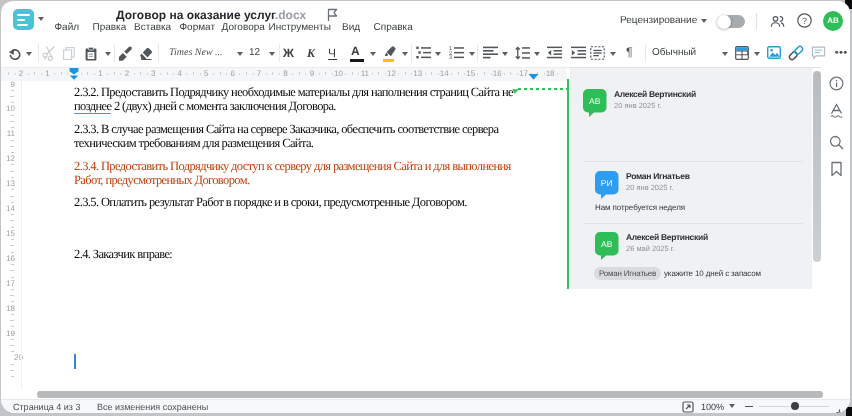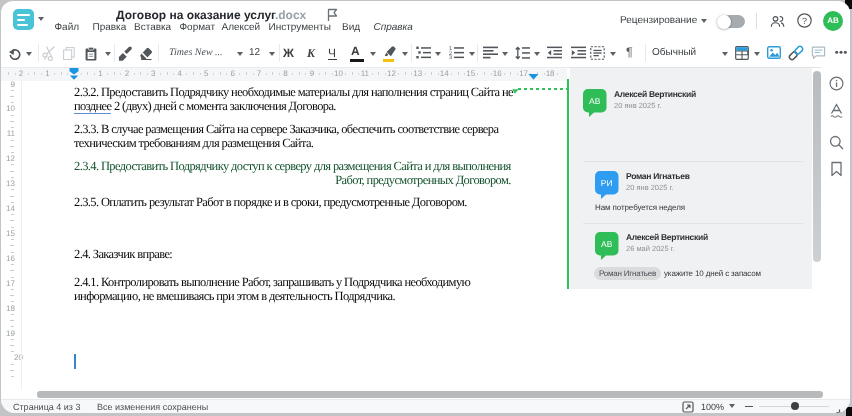--- a/index.html
+++ b/index.html
@@ -22,24 +22,24 @@
 <div class="abs" style="left:16px;top:23px;width:11px;height:2px;background:#fff;border-radius:1px;"></div>
 <div class="caret" style="left:37px;top:16px;"></div>
 <div class="abs" style="left:115px;top:7px;font-size:12px;font-weight:bold;color:#24282c;">Договор на оказание услуг<span style="font-weight:bold;color:#9aa0a6;">.docx</span></div>
 <svg class="ic" style="left:325px;top:7px;" width="13" height="14" viewBox="0 0 13 14">
       <path d="M2.5 13 V1.5 H10.5 L8 4.7 L10.5 8 H2.5" fill="none" stroke="#6a7075" stroke-width="1.3" stroke-linejoin="round"></path>
     </svg>
 <div class="abs" style="left:53.5px;top:20.5px;font-size:10px;color:#3c4043;">Файл</div>
 <div class="abs" style="left:91.5px;top:20.5px;font-size:10px;color:#3c4043;">Правка</div>
 <div class="abs" style="left:133px;top:20.5px;font-size:10px;color:#3c4043;">Вставка</div>
 <div class="abs" style="left:178.5px;top:20.5px;font-size:10px;color:#3c4043;">Формат</div>
-<div class="abs" style="left:220.5px;top:20.5px;font-size:10px;color:#3c4043;">Алексей</div>
+<div class="abs" style="left:220.5px;top:20.5px;font-size:10px;color:#3c4043;">Договора</div>
 <div class="abs" style="left:267.5px;top:20.5px;font-size:10px;color:#3c4043;">Инструменты</div>
 <div class="abs" style="left:341px;top:20.5px;font-size:10px;color:#3c4043;">Вид</div>
-<div class="abs" style="left:372.5px;top:20.5px;font-size:10px;color:#3c4043;font-style:italic;">Справка</div>
+<div class="abs" style="left:372.5px;top:20.5px;font-size:10px;color:#3c4043;">Справка</div>
 <div class="abs" style="left:619px;top:14px;font-size:10px;color:#3c4043;">Рецензирование</div>
 <div class="caret" style="left:700px;top:18px;"></div>
 <div class="abs" style="left:722px;top:14px;width:22px;height:13px;background:#a6abb0;border-radius:6.5px;"></div>
 <div class="abs" style="left:716px;top:13.5px;width:14px;height:14px;background:#fff;border-radius:7px;box-shadow:0 0.5px 2.5px rgba(0,0,0,0.4);"></div>
 <div class="sep" style="left:755px;top:12px;height:16px;"></div>
 <svg class="ic" style="left:769px;top:13px;" width="15" height="15" viewBox="0 0 17 16">
 <circle cx="6.2" cy="5" r="2.6" fill="none" stroke="#51565b" stroke-width="1.3"></circle>
 <path d="M1.5 14 c0-3 2-4.6 4.7-4.6 2.7 0 4.7 1.6 4.7 4.6" fill="none" stroke="#51565b" stroke-width="1.3"></path>
 <path d="M11 2.6 a2.6 2.6 0 1 1 0 4.9 M12.6 9.5 c2 .4 3 2 3 4.4" fill="none" stroke="#51565b" stroke-width="1.3"></path>
 </svg>
@@ -321,24 +321,23 @@
     <div class="abs" style="left:10px;top:337.7px;width:3px;height:1px;background:#c9cdd1;"></div>
     <div class="abs" style="left:9px;top:343.9px;width:4px;height:1px;background:#c9cdd1;"></div>
     <div class="abs" style="left:10px;top:350.2px;width:3px;height:1px;background:#c9cdd1;"></div>
     <div class="abs" style="left:0px;top:352.4px;width:22px;text-align:right;font-size:8px;color:#9aa0a5;">20</div>
     <div class="abs" style="left:10px;top:362.6px;width:3px;height:1px;background:#c9cdd1;"></div>
     <div class="abs" style="left:9px;top:368.8px;width:4px;height:1px;background:#c9cdd1;"></div>
     <div class="abs" style="left:10px;top:375.1px;width:3px;height:1px;background:#c9cdd1;"></div>
 <div class="abs" style="left:20px;top:79px;width:1px;height:310px;background:#eef0f1;"></div>
 <div class="abs" style="left:73px;top:84px;font-family:'Liberation Serif',serif;font-size:12.5px;line-height:14px;letter-spacing:-0.62px;color:#0c0c0c;white-space:nowrap;">2.3.2. Предоставить Подрядчику необходимые материалы для наполнения страниц Сайта не<br><span style="border-bottom:1px solid #5b8fd4;">позднее</span> 2 (двух) дней с момента заключения Договора.</div>
 <div class="abs" style="left:73px;top:121px;font-family:Liberation Serif, serif;font-size:12.5px;line-height:14px;letter-spacing:-0.62px;color:#0c0c0c;white-space:nowrap;">2.3.3. В случае размещения Сайта на сервере Заказчика, обеспечить соответствие сервера<br>техническим требованиям для размещения Сайта.</div>
-<div class="abs" style="left:73px;top:158px;font-family:'Liberation Serif',serif;font-size:12.5px;line-height:14px;letter-spacing:-0.62px;color:#14532d;white-space:nowrap;text-align:right;">2.3.4. Предоставить Подрядчику доступ к серверу для размещения Сайта и для выполнения<br>Работ, предусмотренных Договором.</div>
+<div class="abs" style="left:73px;top:158px;font-family:'Liberation Serif',serif;font-size:12.5px;line-height:14px;letter-spacing:-0.62px;color:#c2410c;white-space:nowrap;">2.3.4. Предоставить Подрядчику доступ к серверу для размещения Сайта и для выполнения<br>Работ, предусмотренных Договором.</div>
 <div class="abs" style="left:73px;top:194px;font-family:'Liberation Serif',serif;font-size:12.5px;line-height:14px;letter-spacing:-0.62px;color:#0c0c0c;white-space:nowrap;">2.3.5. Оплатить результат Работ в порядке и в сроки, предусмотренные Договором.</div>
 <div class="abs" style="left:73px;top:246px;font-family:'Liberation Serif',serif;font-size:12.5px;line-height:14px;letter-spacing:-0.62px;color:#0c0c0c;white-space:nowrap;">2.4. Заказчик вправе:</div>
-<div class="abs" style="left:73px;top:273.5px;font-family:'Liberation Serif',serif;font-size:12.5px;line-height:14px;letter-spacing:-0.62px;color:#0c0c0c;white-space:nowrap;">2.4.1. Контролировать выполнение Работ, запрашивать у Подрядчика необходимую<br>информацию, не вмешиваясь при этом в деятельность Подрядчика.</div>
 <div class="abs" style="left:73px;top:353px;width:2px;height:15px;background:#3b82d0;"></div>
 <svg class="ic" style="left:511px;top:88px;" width="7" height="5" viewBox="0 0 7 5">
       <path d="M0.3 0.3 H6.7 L2.8 4.8 z" fill="#2fc15a"></path>
     </svg>
 <div class="abs" style="left:517px;top:87px;width:49px;height:2px;background:repeating-linear-gradient(90deg,#2fc15a 0 3px,transparent 3px 6px);"></div>
 <div class="abs" style="left:566px;top:78px;width:2px;height:210px;background:#2fc15a;"></div>
 <div class="abs" style="left:566px;top:66px;width:254px;height:1px;background:#e0e2e4;"></div>
 <div class="abs" style="left:569px;top:67px;width:242px;height:221px;background:#f0f1f2;"></div>
 <svg class="ic" style="left:582px;top:88px;" width="24" height="28" viewBox="0 0 24 28">
       <path d="M5 0 H18.5 a5 5 0 0 1 5 5 V18.5 a5 5 0 0 1 -5 5 H11 L6 28 L6 23.5 H5 a5 5 0 0 1 -5-5 V5 a5 5 0 0 1 5-5 z" fill="#2ebd57"></path>

